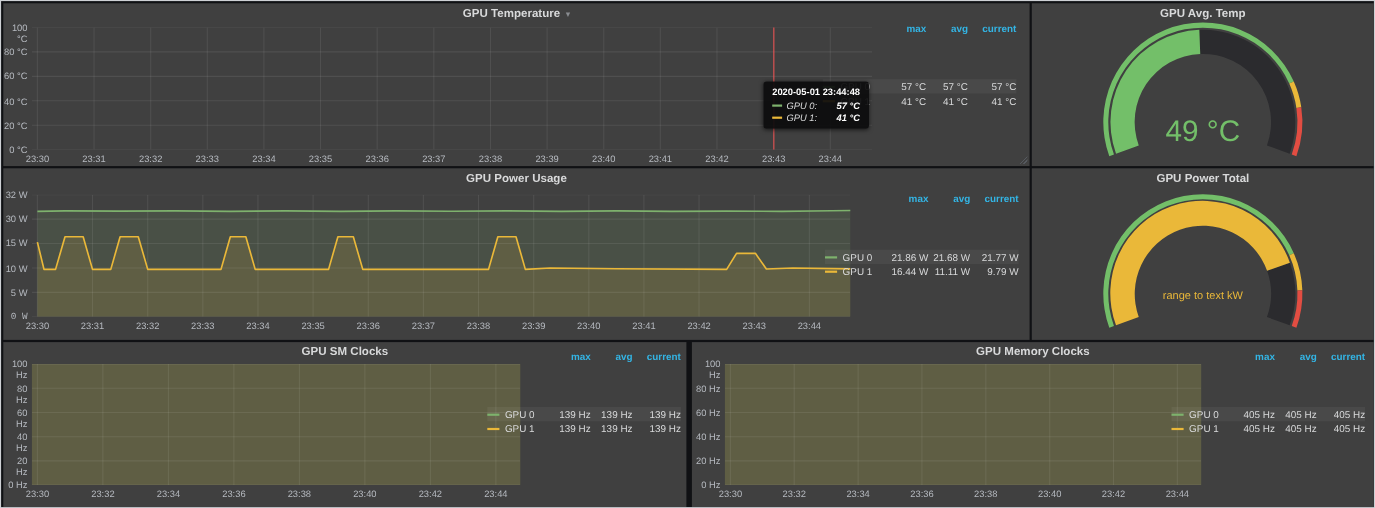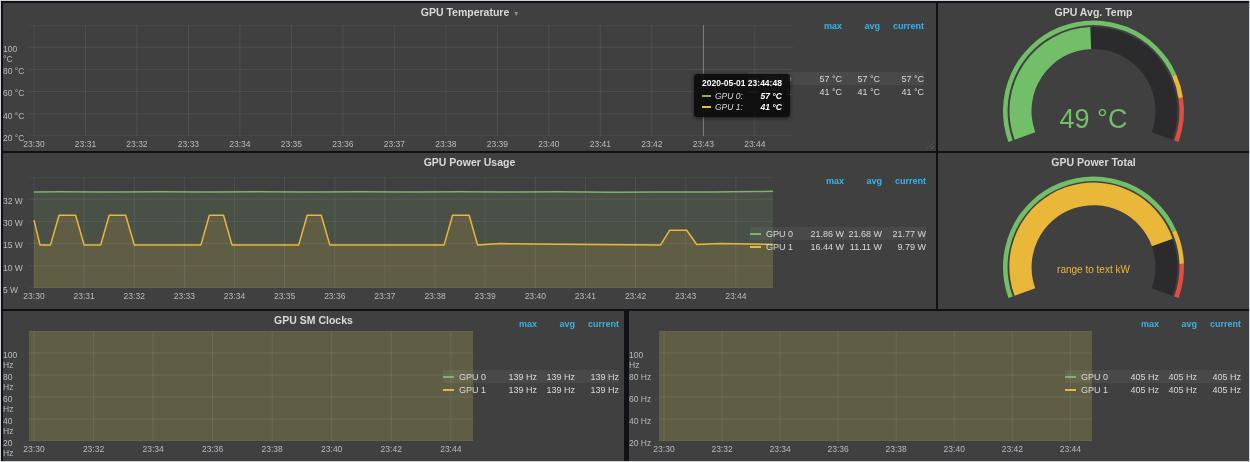--- a/index.html
+++ b/index.html
@@ -14,21 +14,21 @@
   }
   .ptitle {
     position: absolute; left:0; right:0; top:0; height:18px;
     text-align:center; line-height:18px; font-size:10.5px; font-weight:bold;
     color:#d8d9da; cursor:pointer; z-index:3;
   }
   .ptitle .caret { font-size:8px; color:#898c90; margin-left:5px; font-weight:normal; }
   .plot { position:absolute; }
   .plot svg { display:block; }
   .axis-label { position:absolute; font-size:8.5px; color:#b6bac0; line-height:10px; }
-  .ylab { text-align:left;margin-top:24px; }
+  .ylab { text-align:right; }
   .xlab { text-align:center; width:40px; }
   .legend { position:absolute; z-index:2; font-size:9px; color:#d8d9da; }
   .lg-row { display:flex; align-items:center; height:13px; }
   .lg-row.hl { background: rgba(255,255,255,0.05); margin-top: 40px; }
   .lg-name { width:56px; display:flex; align-items:center; white-space:nowrap; cursor:pointer; }
   .lg-dash { display:inline-block; width:11px; height:2px; margin-right:5px; flex:none; }
   .lg-val { width:38px; text-align:right; white-space:nowrap; }
   .lg-val.cur { width:44px; }
   .lg-head .lg-val { color:#33b5e5; font-weight:bold; cursor:pointer; }
   .cursor-line { position:absolute; width:1px; background:rgba(255,80,80,0.85); z-index:2; }
@@ -223,21 +223,21 @@
           <span class="lg-val">16.44 W</span>
           <span class="lg-val">11.11 W</span>
           <span class="lg-val cur">9.79 W</span>
         </div>
       </div>
   <div class="axis-label ylab" style="left: 0px; width: 22px; top: 19px;">32 W</div>
       <div class="axis-label ylab" style="left: 0px; width: 22px; top: 41.2px;">30 W</div>
       <div class="axis-label ylab" style="left: 0px; width: 22px; top: 63.4px;">15 W</div>
       <div class="axis-label ylab" style="left: 0px; width: 22px; top: 85.6px;">10 W</div>
       <div class="axis-label ylab" style="left: 0px; width: 22px; top: 107.8px;">5 W</div>
-      <div class="axis-label ylab" style="left: 0px; width: 22px; top: 130px;">0 W</div>
+      <div class="axis-label ylab" style="left: 0px; width: 22px; top: 130px; font-family: Liberation Mono, monospace;">0 W</div>
       <div class="axis-label xlab" style="left: 11px; top: 138px;">23:30</div>
       <div class="axis-label xlab" style="left: 61.1286px; top: 138px;">23:31</div>
       <div class="axis-label xlab" style="left: 111.257px; top: 138px;">23:32</div>
       <div class="axis-label xlab" style="left: 161.386px; top: 138px;">23:33</div>
       <div class="axis-label xlab" style="left: 211.514px; top: 138px;">23:34</div>
       <div class="axis-label xlab" style="left: 261.643px; top: 138px;">23:35</div>
       <div class="axis-label xlab" style="left: 311.771px; top: 138px;">23:36</div>
       <div class="axis-label xlab" style="left: 361.9px; top: 138px;">23:37</div>
       <div class="axis-label xlab" style="left: 412.029px; top: 138px;">23:38</div>
       <div class="axis-label xlab" style="left: 462.157px; top: 138px;">23:39</div>
@@ -325,20 +325,23 @@
       <div class="axis-label xlab" style="left: 70.5429px; top: 133px;">23:32</div>
       <div class="axis-label xlab" style="left: 130.086px; top: 133px;">23:34</div>
       <div class="axis-label xlab" style="left: 189.629px; top: 133px;">23:36</div>
       <div class="axis-label xlab" style="left: 249.171px; top: 133px;">23:38</div>
       <div class="axis-label xlab" style="left: 308.714px; top: 133px;">23:40</div>
       <div class="axis-label xlab" style="left: 368.257px; top: 133px;">23:42</div>
       <div class="axis-label xlab" style="left: 427.8px; top: 133px;">23:44</div>
     </section>
 
   <section class="panel" id="p-gpu_mem_clocks" style="left:628px;top:310px;width:620px;height:150px">
+    <header class="ptitle">
+      <span>GPU Memory Clocks</span>
+    </header>
     <div class="plot" style="left: 30px; top: 20px; width: 433px; height: 110px;">
         <svg width="433" height="110" viewBox="0 0 433 110">
        <defs>
             <clipPath id="clip-gpu_mem_clocks">
               <rect x="0" y="0" width="433" height="110"></rect>
             </clipPath>
           </defs>
        <g clip-path="url(#clip-gpu_mem_clocks)">
             <path d="M-9.5,-335.5 L454.9,-335.5 L454.9,110 L-9.5,110 Z" fill="#7eb26d" fill-opacity="0.14"></path>
             <path d="M-9.5,-335.5 L454.9,-335.5 L454.9,110 L-9.5,110 Z" fill="#eab839" fill-opacity="0.14"></path>

